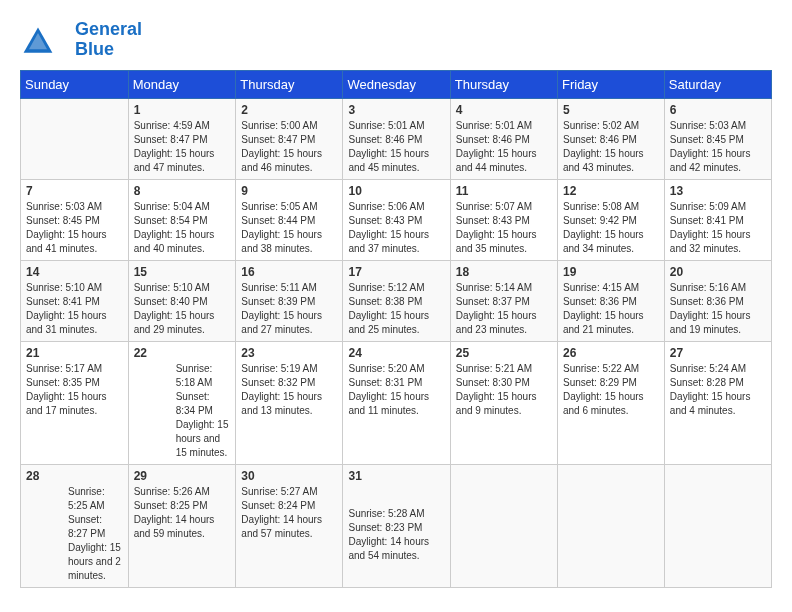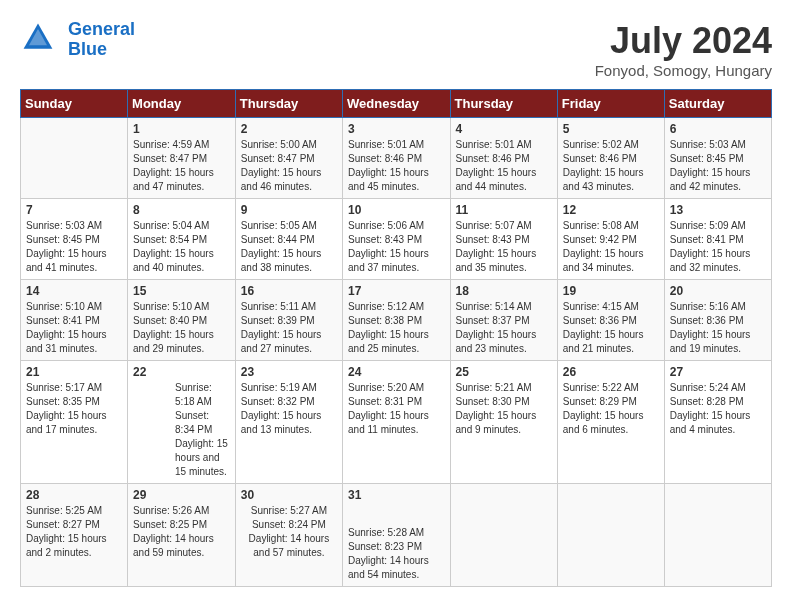--- a/index.html
+++ b/index.html
@@ -11,22 +11,22 @@
       padding: 20px;
     }
     .header {
       display: flex;
       justify-content: space-between;
       align-items: flex-start;
       margin-bottom: 10px;
     }
     .logo {
       display: flex;
-      align-items: flex-start;
-      gap: 12px;
+      align-items: flex-end;
+      gap: 19px;
     }
     .logo-text {
       font-size: 18px;
       font-weight: bold;
       color: #333;
       line-height: 1.1;
     }
     .logo-text span {
       color: #1a6fc4;
     }
@@ -45,26 +45,26 @@
     .title-block .location {
       font-size: 15px;
       color: #555;
     }
     table {
       width: 100%;
       border-collapse: collapse;
       font-size: 10.5px;
     }
     thead tr th {
-      background-color: #7f1d1d;
+      background-color: #1d4ed8;
       color: #fff;
       padding: 6px 4px;
       text-align: left;
       font-size: 13px;
-      font-weight: bold;
+      font-weight: normal;
       border: 1px solid #2e6db4;
     }
     tbody tr td {
       border: 1px solid #ccc;
       vertical-align: top;
       padding: 4px 5px;
       width: 108px;
       min-height: 80px;
       color: #333;
     }
@@ -96,24 +96,20 @@
   <div class="logo">
     <svg class="logo-icon" viewBox="0 0 40 40">
       <polygon points="20,4 36,32 4,32" fill="#1a6fc4"></polygon>
       <polygon points="20,10 30,28 10,28" fill="#fff" opacity="0.3"></polygon>
     </svg>
     <div class="logo-text">
       <div><span>General</span></div>
       <div><span style="color:#1a6fc4;margin-top:12px;">Blue</span></div>
     </div>
   </div>
-  <div class="title-block">
-    <div class="month-year">July 2024</div>
-    <div class="location">Fonyod, Somogy, Hungary</div>
-  </div>
 </div>
 
 <table>
   <thead>
     <tr>
     <th>Sunday</th>
         <th>Monday</th>
         <th>Thursday</th>
         <th>Wednesday</th>
         <th>Thursday</th>
@@ -289,33 +285,33 @@
         <td>
           <span class="day-num">27</span>
           <div class="cell-info" style="white-space: pre-line;">Sunrise: 5:24 AM
 Sunset: 8:28 PM
 Daylight: 15 hours and 4 minutes.</div>
         </td>
       </tr>
       <tr>
         <td>
           <span class="day-num">28</span>
-          <div class="cell-info" style="white-space: pre-line;">Sunrise: 5:25 AM
+          <div class="cell-info" style="white-space: pre-line; margin-left: 42px;">Sunrise: 5:25 AM
 Sunset: 8:27 PM
 Daylight: 15 hours and 2 minutes.</div>
         </td>
         <td>
           <span class="day-num">29</span>
           <div class="cell-info" style="white-space: pre-line;">Sunrise: 5:26 AM
 Sunset: 8:25 PM
 Daylight: 14 hours and 59 minutes.</div>
         </td>
         <td>
           <span class="day-num">30</span>
-          <div class="cell-info" style="white-space: pre-line; text-align: center;">Sunrise: 5:27 AM
+          <div class="cell-info" style="white-space: pre-line;">Sunrise: 5:27 AM
 Sunset: 8:24 PM
 Daylight: 14 hours and 57 minutes.</div>
         </td>
         <td>
           <span class="day-num">31</span>
           <div class="cell-info" style="white-space: pre-line; margin-top: 24px;">Sunrise: 5:28 AM
 Sunset: 8:23 PM
 Daylight: 14 hours and 54 minutes.</div>
         </td>
         <td class="empty-cell"></td>

